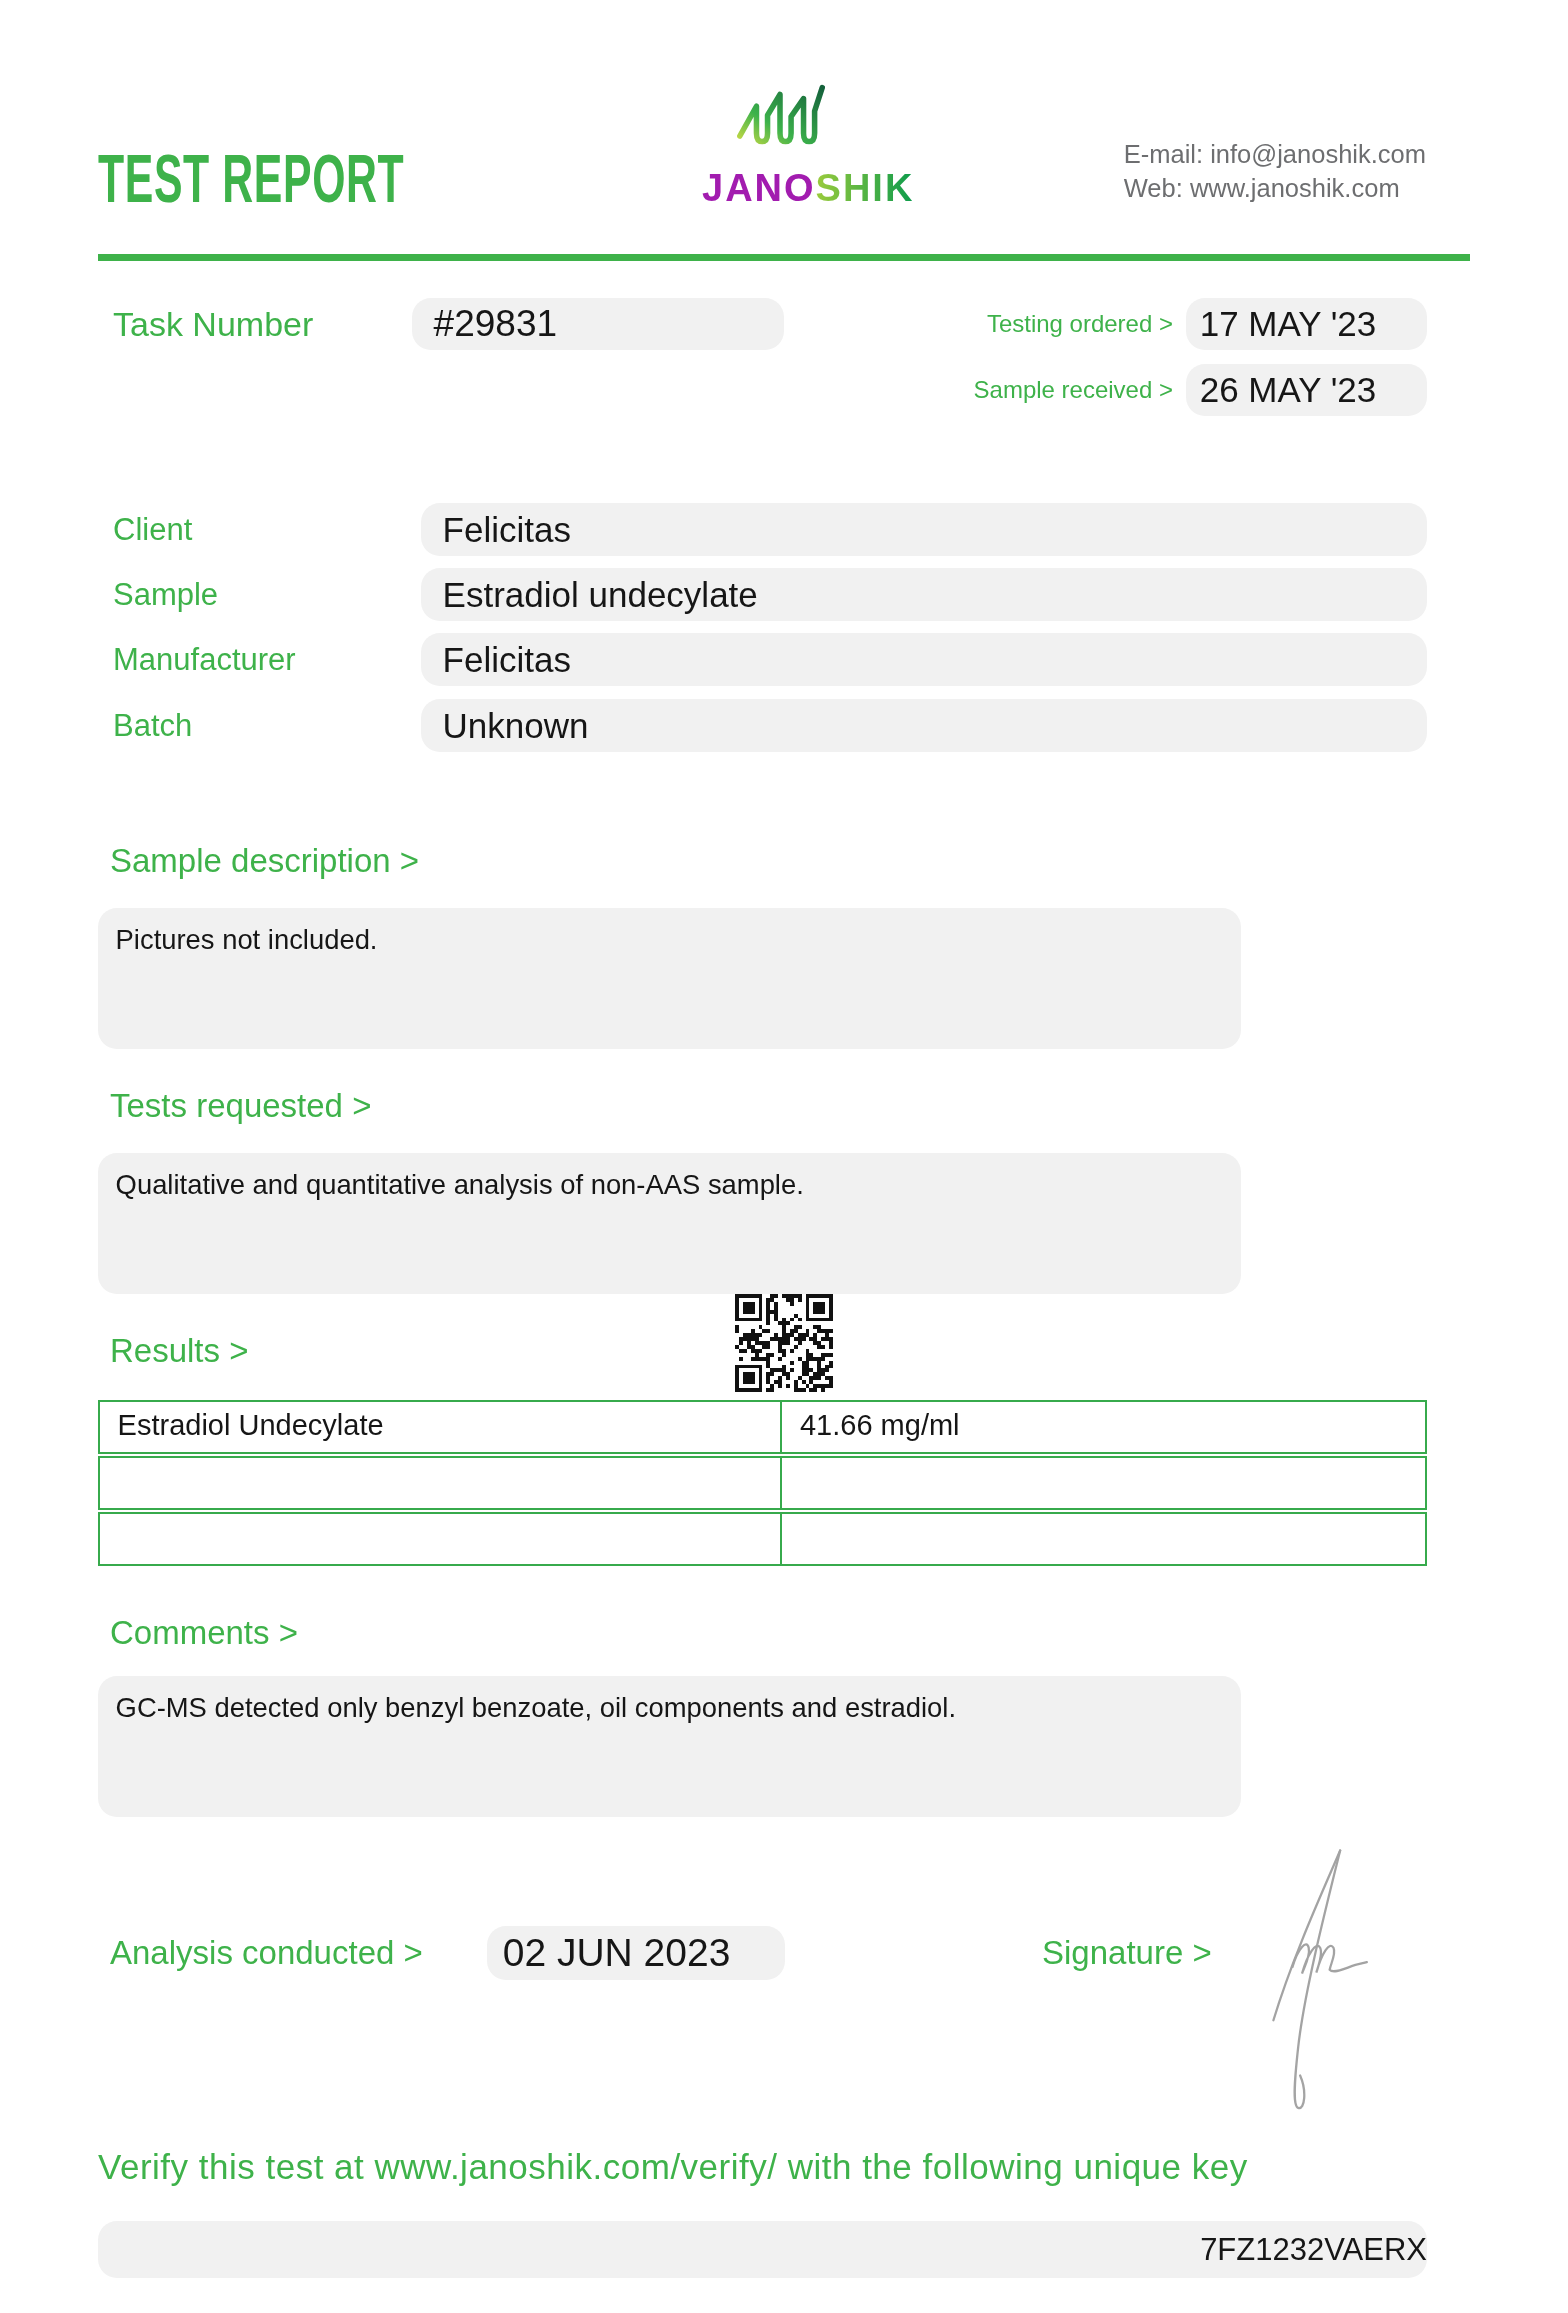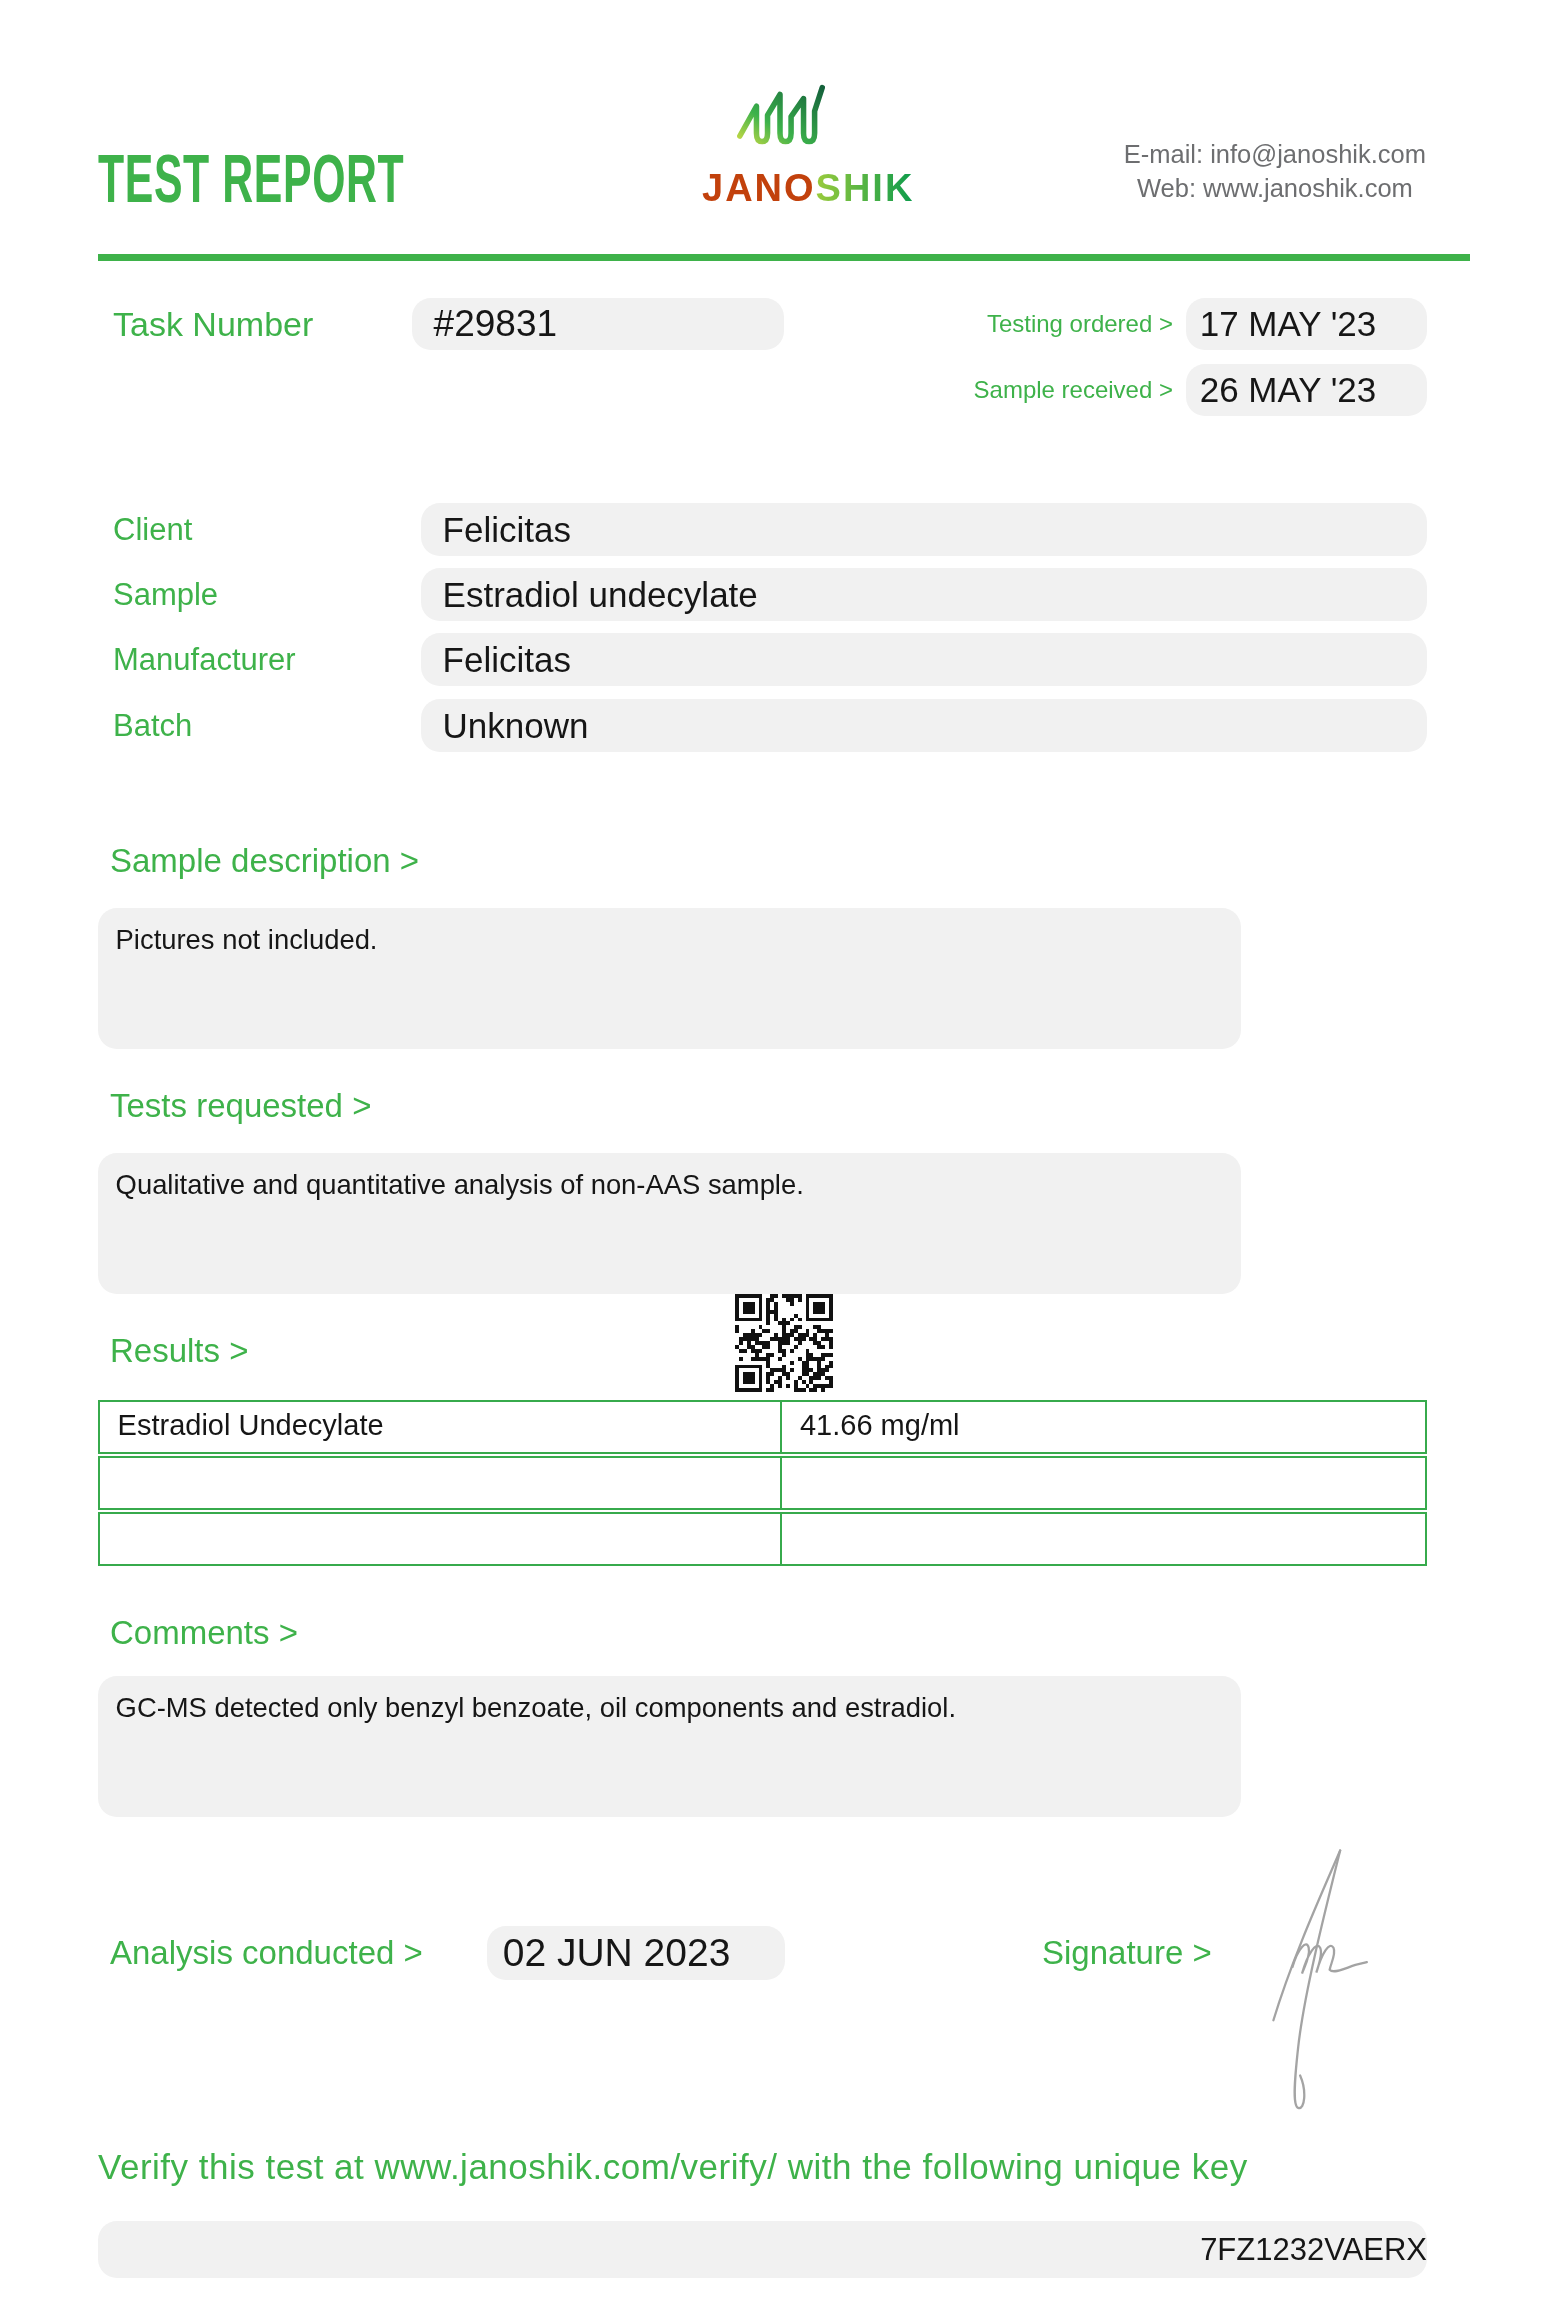--- a/index.html
+++ b/index.html
@@ -8,23 +8,23 @@
 
   .abs{position:absolute;}
   .green{color:#3eb24a;}
   .graybox{background:#f1f1f1;border-radius:19px;}
 
   
   .title{left:98px;top:144px;font-size:69px;line-height:69px;font-weight:600;color:#3eb24a;
          transform:scaleX(0.62);transform-origin:left center;white-space:nowrap;letter-spacing:1px;}
   .logo-icon{left:735px;top:74px;width:90px;height:88px;}
   .logo-text{left:676px;top:167px;width:222px;text-align:center;font-size:38px;font-weight:bold;letter-spacing:2px;white-space:nowrap;}
-  .logo-text .jano{color:#c2410c;margin-left:26px;}
+  .logo-text .jano{color:#a21caf;margin-left:26px;}
   .logo-text .shik{background:linear-gradient(90deg,#9acb3c,#0c9b4c);-webkit-background-clip:text;background-clip:text;color:transparent;}
-  .contact{right:142px;top:137px;text-align:center;font-size:25.5px;line-height:34px;color:#6d6e70;}
+  .contact{right:142px;top:137px;text-align:left;font-size:25.5px;line-height:34px;color:#6d6e70;}
   .rule{left:98px;top:254px;width:1372px;height:6.9px;background:#3eb24a;}
 
   
   .task-label{left:113px;top:298px;height:52px;line-height:52px;font-size:34px;}
   .task-box{left:412px;top:298px;width:372px;height:52px;line-height:52px;font-size:37px;padding-left:21.6px;box-sizing:border-box;}
   .date-label{left:686px;width:487px;text-align:right;height:52px;line-height:52px;font-size:24px;}
   .date-box{left:1186px;width:241px;height:52px;line-height:52px;font-size:35px;padding-left:13.7px;box-sizing:border-box;}
   .row1{top:298px;} .row2{top:364px;}
 
   

